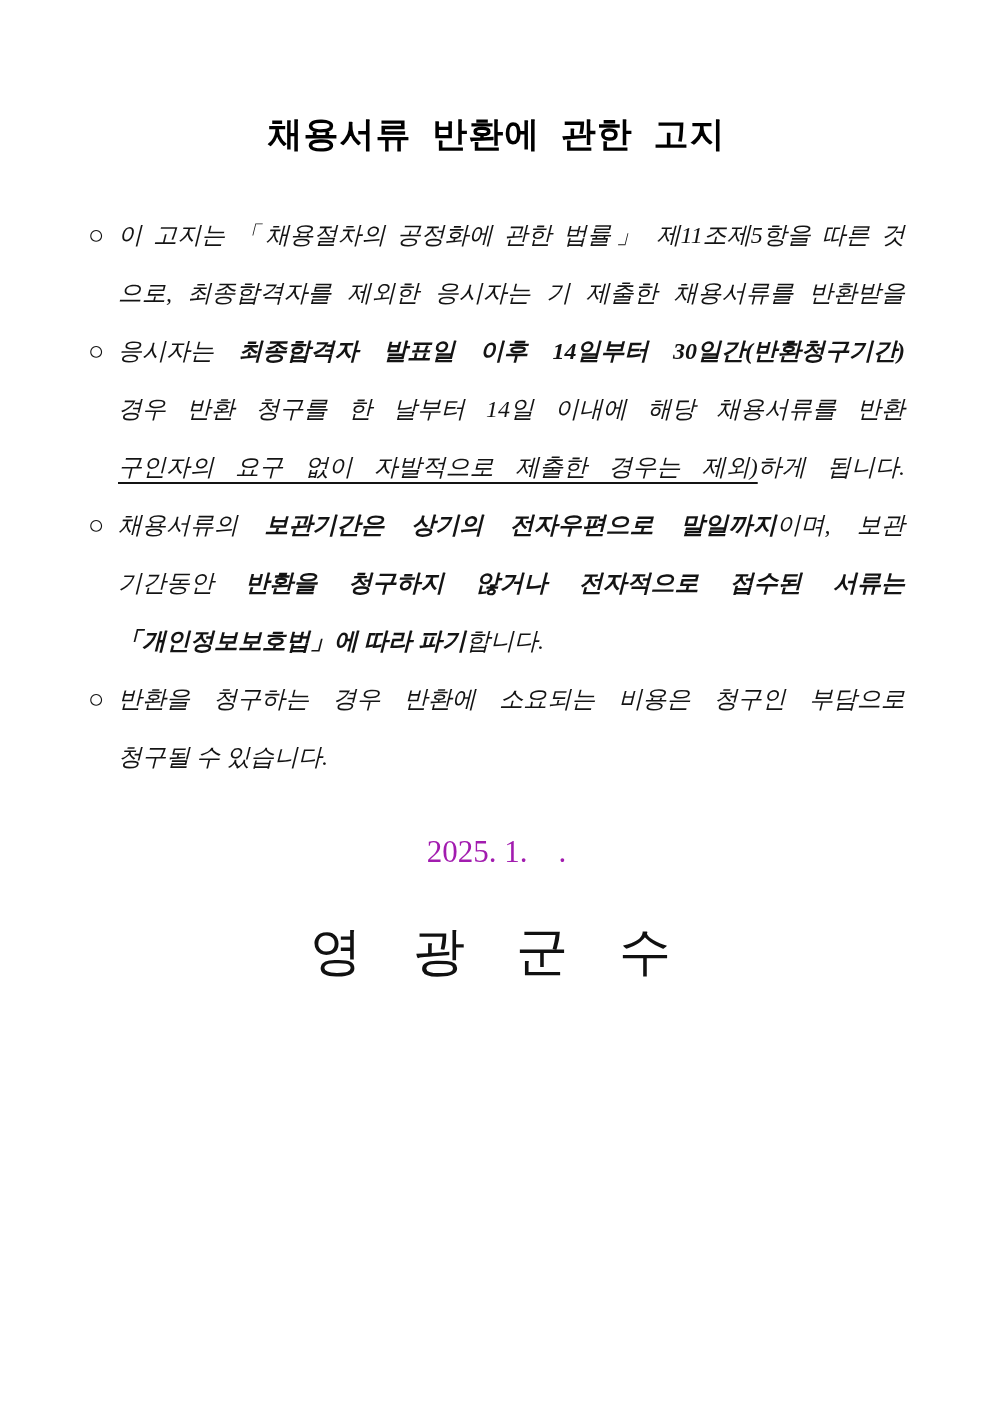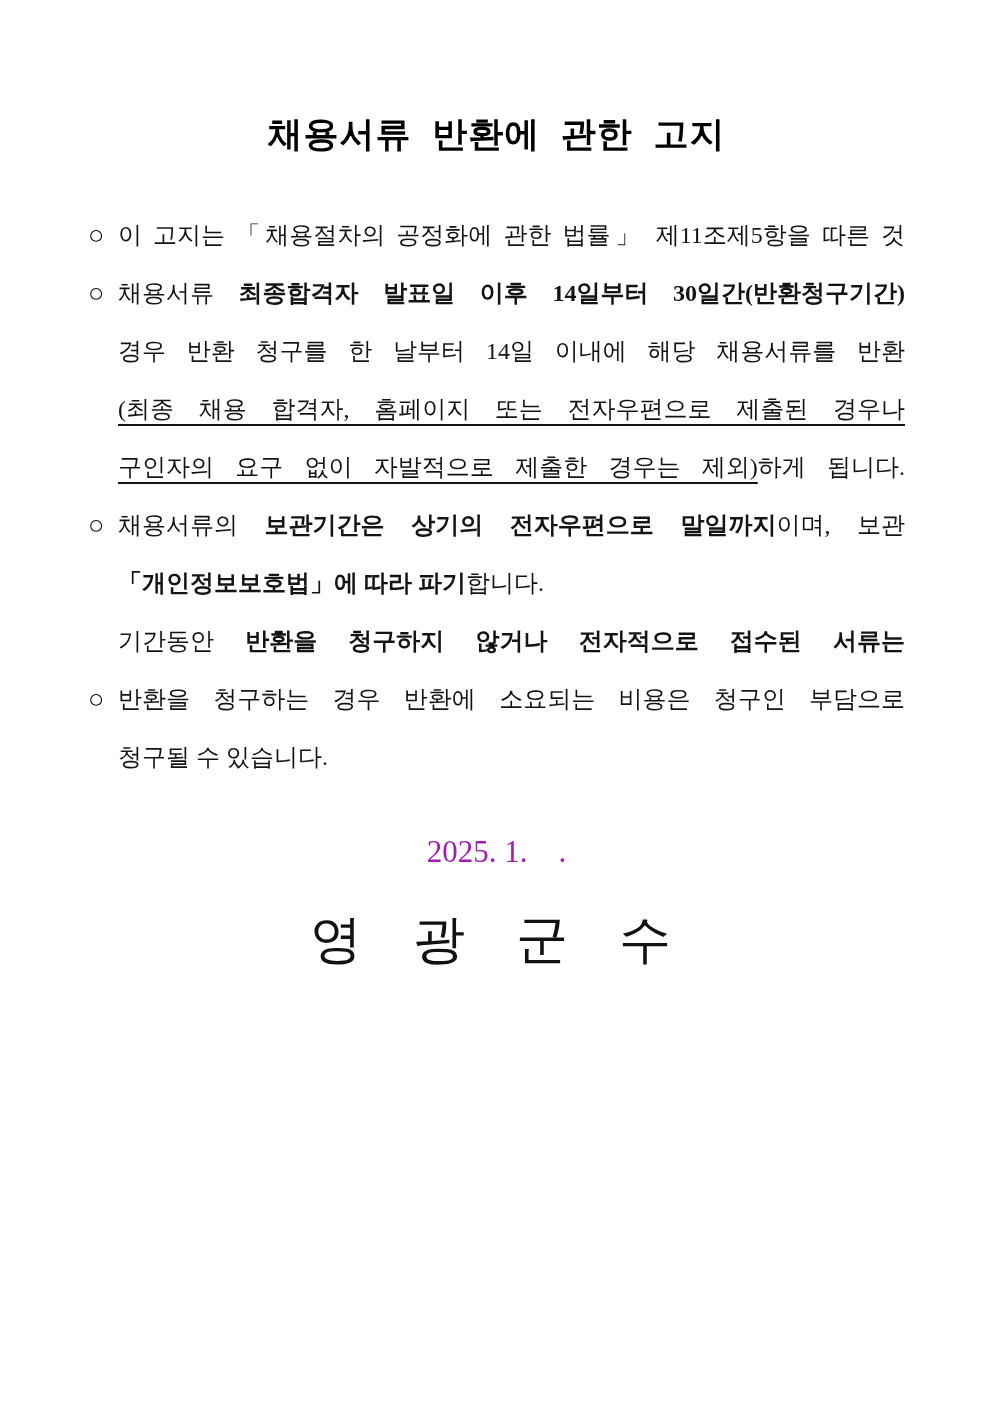--- a/index.html
+++ b/index.html
@@ -36,20 +36,21 @@
     line-height: 58px;
     font-size: 27px;
     color: #111;
   }
   .line {
     font-size: 24px;
     line-height: 58px;
     white-space: nowrap;
     text-align: left;
     color: #141414;
+    font-style: italic;
   }
   .line.just {
     white-space: normal;
     text-align: justify;
     text-align-last: justify;
     text-justify: inter-word;
     word-break: keep-all;
   }
   .line .b { font-weight: bold; }
   .line .u {
@@ -62,49 +63,49 @@
     font-size: 31px;
     line-height: 40px;
     margin-top: 46px;
     white-space: pre;
     color: #a21caf;
   }
   .doc-signature {
     text-align: center;
     font-size: 52px;
     line-height: 64px;
-    margin-top: 36px;
+    margin-top: 48px;
     letter-spacing: 12px;
     word-spacing: 14px;
     color: #111;
   }
 </style>
 </head>
 <body>
 
 <div class="page">
   <h1 class="doc-title">채용서류 반환에 관한 고지</h1>
 
   <div class="bullet-list">
       <div class="bullet-item">
         <span class="bullet-marker">○</span>
         <div class="line just"><span>이 고지는 「채용절차의 공정화에 관한 법률」 제11조제5항을 따른 것</span></div>
+        <div class="line just"><span>으로, 최종합격자를 제외한 응시자는 기 제출한 채용서류를 반환받을</span></div>
       </div>
       <div class="bullet-item">
         <span class="bullet-marker">○</span>
-        <div class="line just"><span>채용서류 </span><span class="b ">최종합격자 발표일 이후 14일부터 30일간(반환청구기간)</span></div>
+        <div class="line just"><span>응시자는 </span><span class="b ">최종합격자 발표일 이후 14일부터 30일간(반환청구기간)</span></div>
         <div class="line just"><span>경우 반환 청구를 한 날부터 14일 이내에 해당 채용서류를 반환</span></div>
-        <div class="line just"><span class="u">(최종 채용 합격자, 홈페이지 또는 전자우편으로 제출된 경우나</span></div>
         <div class="line just"><span class="u">구인자의 요구 없이 자발적으로 제출한 경우는 제외)</span><span>하게 됩니다.</span></div>
       </div>
       <div class="bullet-item">
         <span class="bullet-marker">○</span>
         <div class="line just"><span>채용서류의 </span><span class="b ">보관기간은 상기의 전자우편으로 말일까지</span><span>이며, 보관</span></div>
+        <div class="line just"><span>기간동안 </span><span class="b ">반환을 청구하지 않거나 전자적으로 접수된 서류는</span></div>
         <div class="line"><span class="b ">「개인정보보호법」에 따라 파기</span><span>합니다.</span></div>
-        <div class="line just"><span>기간동안 </span><span class="b ">반환을 청구하지 않거나 전자적으로 접수된 서류는</span></div>
       </div>
       <div class="bullet-item">
         <span class="bullet-marker">○</span>
         <div class="line just"><span>반환을 청구하는 경우 반환에 소요되는 비용은 청구인 부담으로</span></div>
         <div class="line"><span>청구될 수 있습니다.</span></div>
       </div>
     </div>
 
   <div class="doc-date">2025. 1.    .</div>
 

